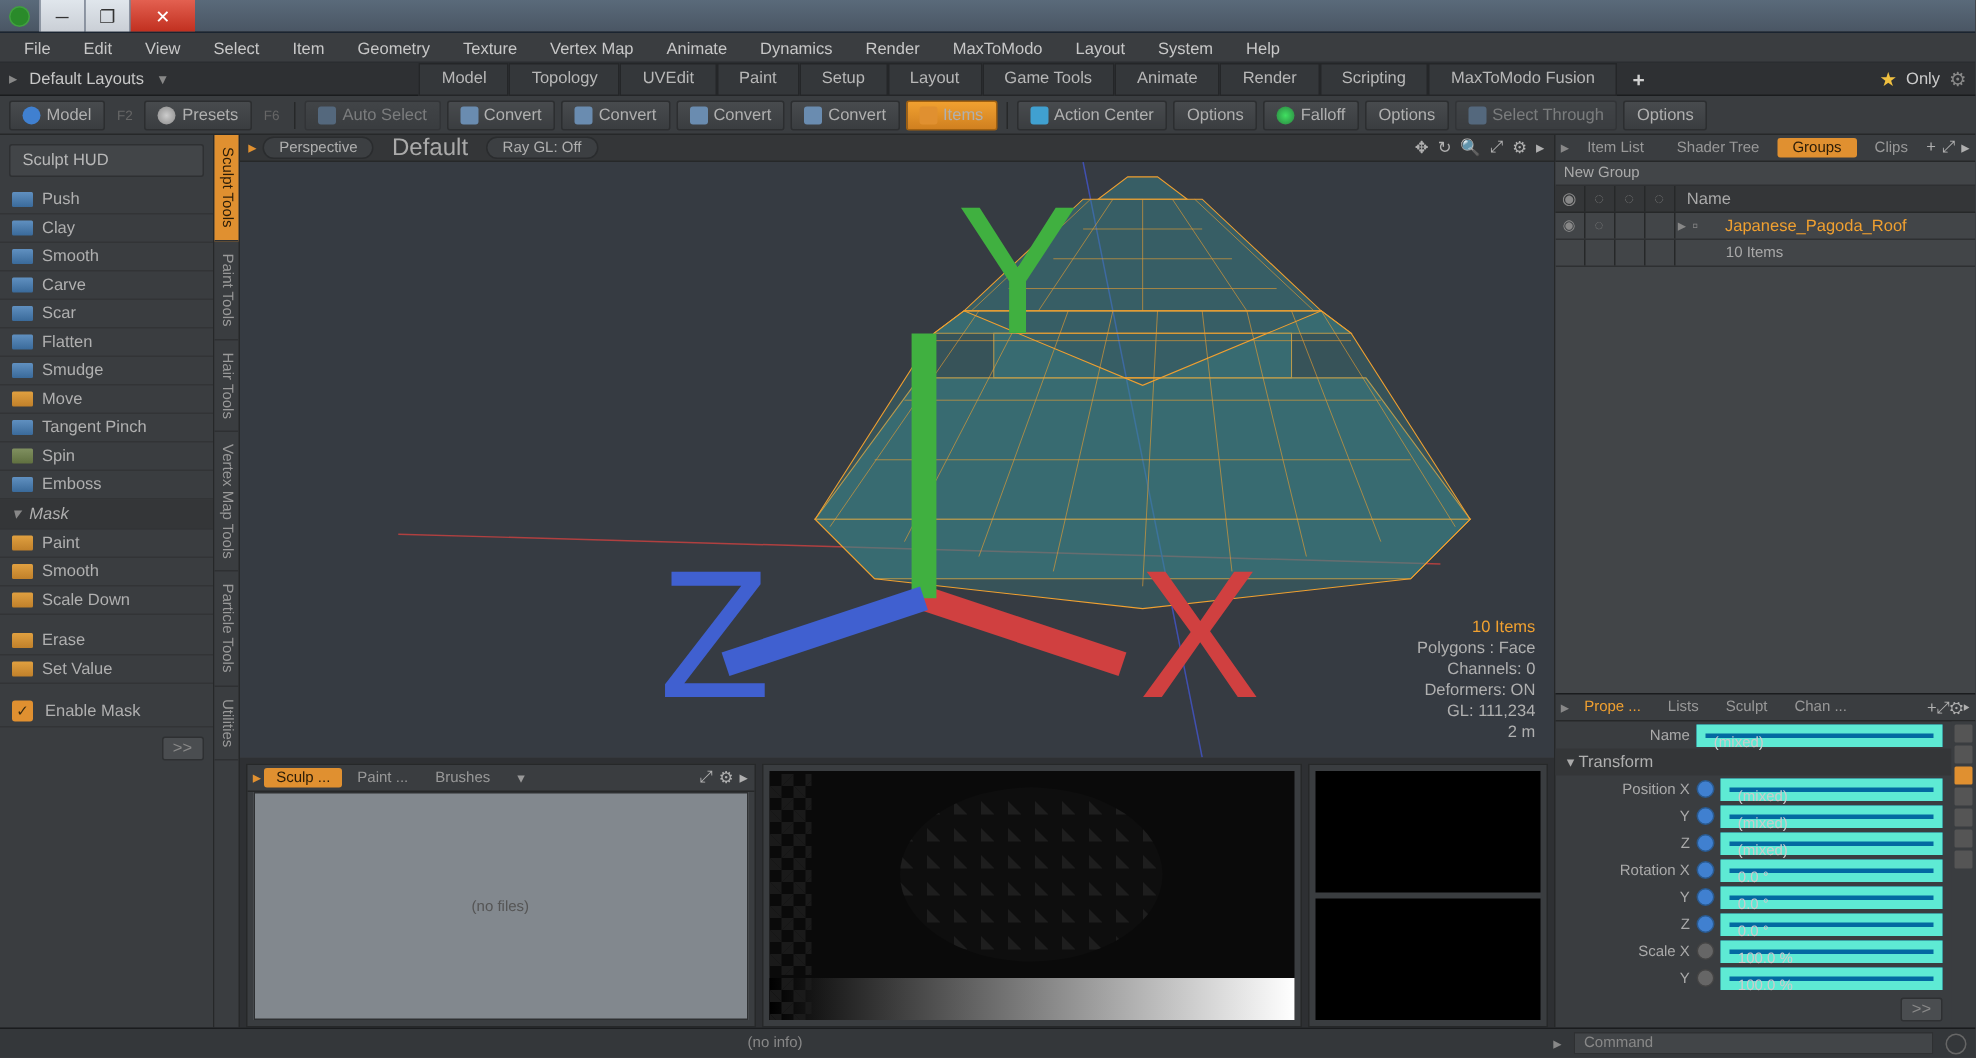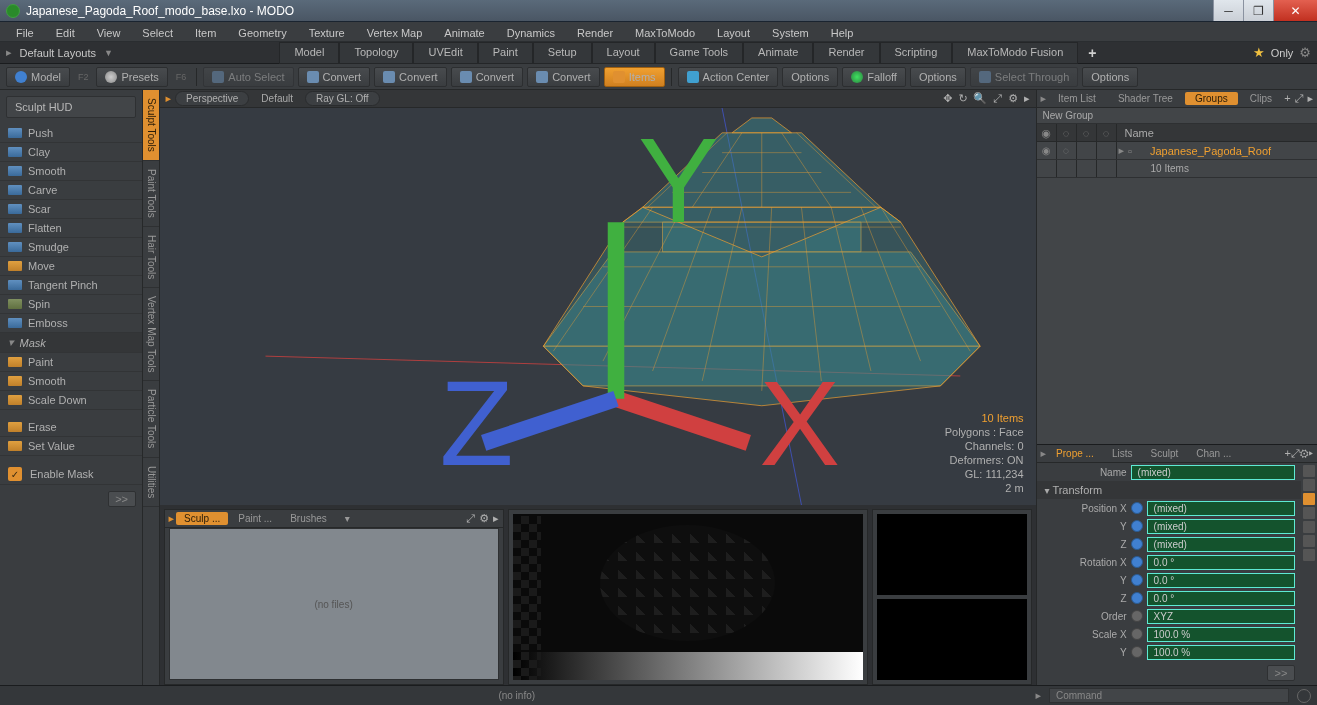--- a/index.html
+++ b/index.html
@@ -42,21 +42,21 @@
 .tool.hdr{background:#343638;font-style:italic;color:#999}
 .tool.chk{gap:8px}
 .tool.chk .cb{width:14px;height:14px;background:#e09030;border-radius:2px;display:flex;align-items:center;justify-content:center;color:#3a2a10;font-size:10px}
 .morebtn{margin:6px 6px 0 auto;width:28px;height:16px;background:#4a4d50;border:1px solid #2e3032;border-radius:2px;display:flex;align-items:center;justify-content:center;color:#888}
 .verttabs{width:18px;background:#3a3d40;border-right:1px solid #262829;display:flex;flex-direction:column}
 .vtab{writing-mode:vertical-rl;text-orientation:mixed;padding:8px 2px;color:#999;border-bottom:1px solid #2e3032;text-align:center;font-size:10px}
 .vtab.active{background:#e09030;color:#2a1c08}
 .center{flex:1;display:flex;flex-direction:column;background:#3a3d40}
 .vpbar{height:18px;background:#343638;display:flex;align-items:center;gap:4px;padding:0 6px;border-bottom:1px solid #262829}
 .vpbar .vpt{padding:1px 10px;background:#3c3f42;border:1px solid #2a2c2e;border-radius:8px;color:#b0b0b0;font-size:10px}
-.vpbar .vpplain{padding:1px 8px;color:#aaa;font-size:10px}
+.vpbar .vpplain{padding:1px 8px;color:#aaa;font-size:16px}
 .vpbar .vpicons{margin-left:auto;display:flex;gap:6px;color:#888;font-size:11px}
 .viewport{flex:1;background:#363b42;position:relative;overflow:hidden}
 .viewport svg{width:100%;height:100%}
 .vpstats{position:absolute;right:12px;bottom:10px;text-align:right;color:#d0d0d0;font-size:10px;line-height:14px}
 .vpstats .o{color:#f0a030}
 .axiswidget{position:absolute;left:18px;bottom:18px;width:36px;height:36px}
 .bottompanels{height:180px;display:flex;gap:4px;padding:4px 4px 0 4px;background:#2e3033}
 .bp{background:#3a3d40;border:1px solid #262829;flex:1;display:flex;flex-direction:column}
 .bp.narrow{flex:0 0 340px}
 .bp.preview{flex:0 0 360px}
@@ -81,39 +81,38 @@
 .grow .gicon{width:20px;text-align:center;color:#888;border-right:1px solid #262829;height:100%;line-height:18px;font-size:10px}
 .grow .gcontent{padding-left:16px;color:#f0a030;font-weight:500}
 .grow .gsub{padding-left:34px;color:#aaa;font-size:10px}
 .glist{flex:1;background:#424548;overflow:auto;min-height:200px}
 .propsect{border-top:1px solid #1a1c1e}
 .ptabs{height:18px;display:flex;align-items:center;padding:0 4px;border-bottom:1px solid #262829;gap:2px}
 .ptab{padding:1px 8px;font-size:10px;color:#999}
 .ptab.active{color:#f0a030}
 .proprow{display:flex;align-items:center;height:18px;padding:0 6px;gap:4px}
 .proprow .plabel{width:84px;text-align:right;color:#aaa;font-size:10px}
-.proprow .pval{flex:1;background:#14532d;border:1px solid #5eead4;height:15px;line-height:13px;padding:0 6px;font-size:10px;color:#ccc}
+.proprow .pval{flex:1;background:#0369a1;border:6px solid #5eead4;height:15px;line-height:13px;padding:0 6px;font-size:10px;color:#ccc}
 .proprow .pdot{width:12px;height:12px;border-radius:50%;background:#4080d0;border:1px solid #2a5a90}
 .proprow .pdot.gray{background:#666;border-color:#444}
 .phdr{padding:3px 8px;color:#aaa;font-size:10px;background:#343638}
 .morebtn2{margin:4px 6px 4px auto;width:28px;height:16px;background:#4a4d50;border:1px solid #2e3032;border-radius:2px;display:flex;align-items:center;justify-content:center;color:#888}
 .sideicons{width:16px;background:#3a3d40;display:flex;flex-direction:column;gap:2px;padding:2px}
 .sideicons div{width:12px;height:12px;background:#555;border-radius:1px}
 .sideicons div.o{background:#e09030}
 .bottombar{position:absolute;bottom:0;left:0;right:0;height:20px;background:#34373a;display:flex;align-items:center;padding:0 6px;border-top:1px solid #1a1c1e;gap:8px}
 .bottombar .ni{flex:1;text-align:center;color:#888;font-size:10px}
 .bottombar .cmd{width:240px;background:#424548;border:1px solid #2e3032;height:15px;line-height:13px;padding:0 6px;font-size:10px;color:#888}
 .bottombar .rec{width:14px;height:14px;border-radius:50%;border:1px solid #666}
 </style>
 </head>
 <body>
 
 <div class="titlebar">
   <div class="icon"></div>
-  <div class="title">Japanese_Pagoda_Roof_modo_base.lxo - MODO</div>
   <div class="winbtns">
     <div class="winbtn">─</div>
     <div class="winbtn">❐</div>
     <div class="winbtn close">✕</div>
   </div>
 </div>
 
 <div class="menubar">
   <span>File</span>
   <span>Edit</span>
@@ -491,25 +490,20 @@
               <div class="plabel">Y</div>
               <div class="pdot"></div>
               <div class="pval">0.0 °</div>
             </div>
           <div class="proprow">
               <div class="plabel">Z</div>
               <div class="pdot"></div>
               <div class="pval">0.0 °</div>
             </div>
           <div class="proprow">
-              <div class="plabel">Order</div>
-              <div class="pdot gray"></div>
-              <div class="pval">XYZ</div>
-            </div>
-          <div class="proprow">
               <div class="plabel">Scale X</div>
               <div class="pdot gray"></div>
               <div class="pval">100.0 %</div>
             </div>
           <div class="proprow">
               <div class="plabel">Y</div>
               <div class="pdot gray"></div>
               <div class="pval">100.0 %</div>
             </div>
           <div class="morebtn2">&gt;&gt;</div>

